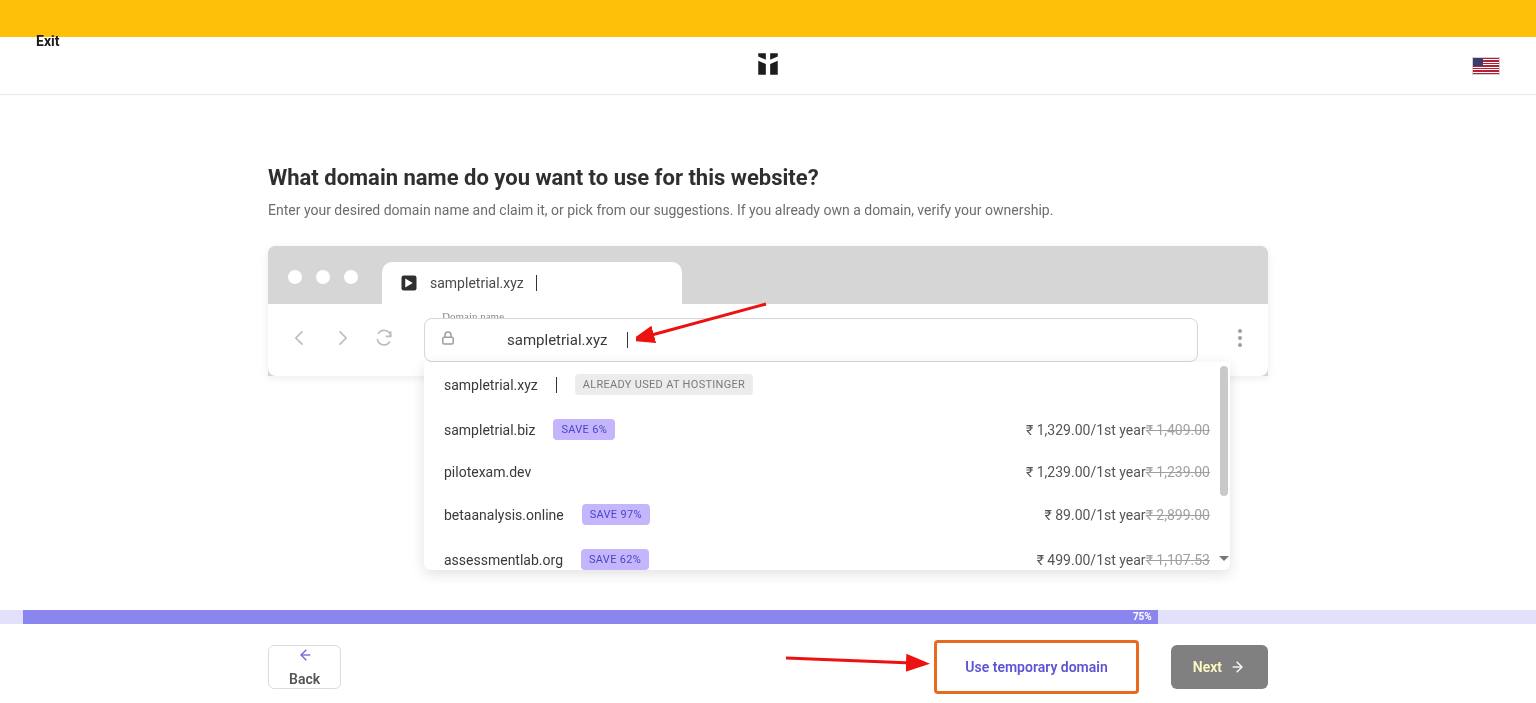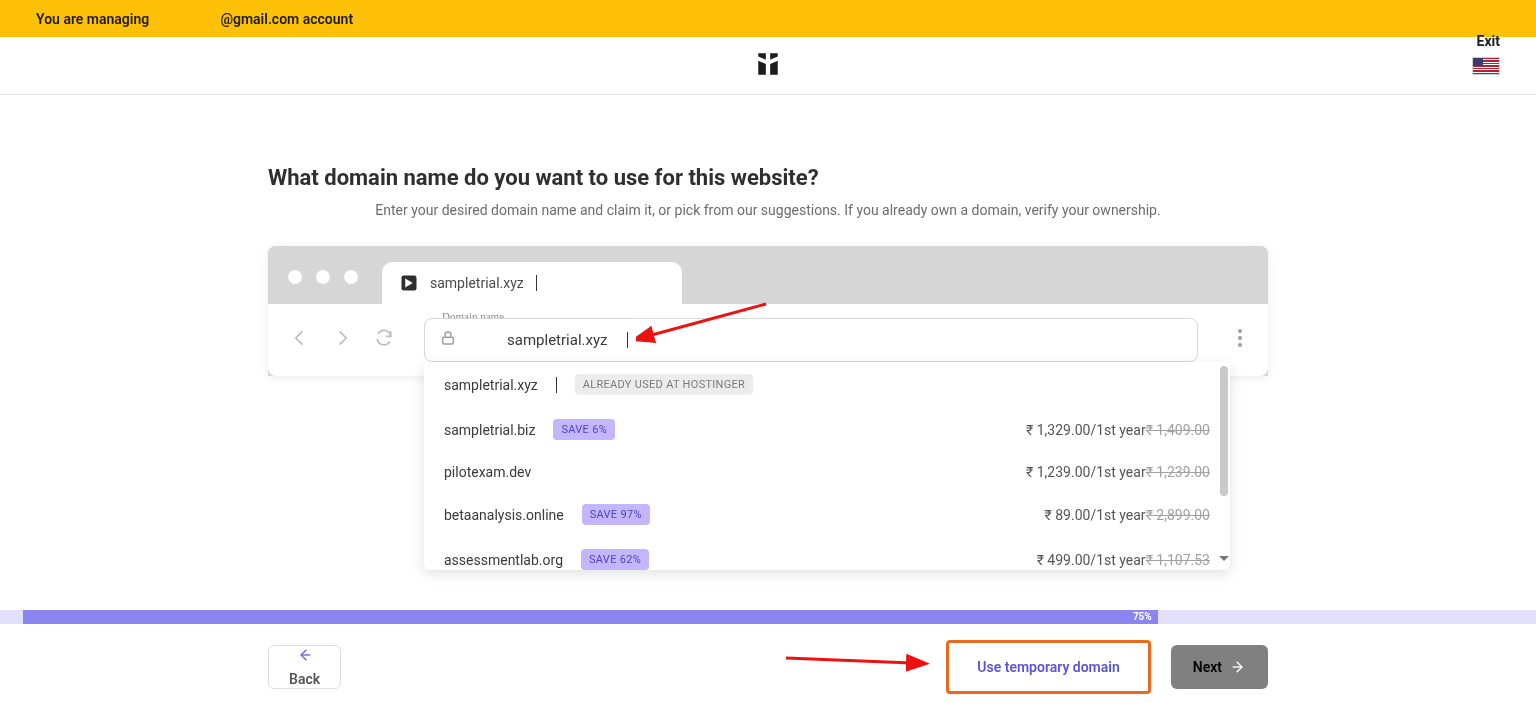--- a/index.html
+++ b/index.html
@@ -16,21 +16,21 @@
   .header .flag { position: absolute; right: 36px; top: 50%; transform: translateY(-50%); width: 28px; height: 18px; background: linear-gradient(to bottom,
       #b22234 0 7.7%, #fff 7.7% 15.4%, #b22234 15.4% 23.1%, #fff 23.1% 30.8%,
       #b22234 30.8% 38.5%, #fff 38.5% 46.2%, #b22234 46.2% 53.9%, #fff 53.9% 61.5%,
       #b22234 61.5% 69.2%, #fff 69.2% 76.9%, #b22234 76.9% 84.6%, #fff 84.6% 92.3%,
       #b22234 92.3% 100%); position: absolute; border:1px solid #d0d0d0; }
   .header .flag::before { content:""; position:absolute; top:0; left:0; width:40%; height:54%; background:#3c3b6e; }
 
   
   .main { width: 1000px; margin: 0 auto; padding-top: 70px; }
   .title { font-size: 22px; font-weight: 700; color: #2f2f2f; margin-bottom: 12px; }
-  .subtitle { font-size: 14px; color: #6d6d6d; margin-bottom: 28px; text-align: center; }
+  .subtitle { font-size: 14px; color: #6d6d6d; margin-bottom: 28px; }
 
   
   .browser-card { background: #d6d6d6; border-radius: 8px 8px 0 0; overflow: visible; box-shadow: 0 2px 8px rgba(0,0,0,0.08); position: relative; }
   .tab-strip { height: 58px; background: #d6d6d6; display: flex; align-items: flex-end; padding-left: 14px; border-radius: 8px 8px 0 0; }
   .tab-dots { display: flex; gap: 14px; align-items: center; margin-bottom: 20px; margin-right: 24px; margin-left:6px;}
   .tab-dots span { width: 14px; height: 14px; border-radius: 50%; background: #ffffff; }
   .active-tab { background: #ffffff; height: 42px; border-radius: 10px 10px 0 0; display: flex; align-items: center; padding: 0 18px; gap: 12px; font-size: 14px; color: #4a4a4a; min-width: 300px; }
   .active-tab .favicon { width:18px; height:18px; }
   .active-tab .favicon svg { width:18px; height:18px; }
   .toolbar-row { background: #ffffff; height: 72px; display: flex; align-items: center; padding: 0 22px; gap: 22px; position: relative; border-radius:0 0 8px 8px;}
@@ -69,35 +69,30 @@
   .progress-label { position: absolute; right: 6px; top: 0; font-size: 10px; font-weight: 700; color: #fff; line-height:14px; }
 
   
   .footer { position: absolute; left:0; right:0; top:632px; height:70px; display:flex; align-items:center; }
   .footer-inner { width: 1000px; margin: 0 auto; display:flex; align-items:center; justify-content: space-between; }
   .btn { height: 44px; border-radius: 6px; display:flex; align-items:center; justify-content:center; gap:8px; font-size:14px; font-weight:600; cursor:pointer; padding: 0 20px; }
   .btn.back { border:1px solid #dcdcdc; background:#fff; color:#555;flex-direction:column; }
   .btn.back svg { width:16px; height:16px; stroke:#6c63d8; }
   .footer-right { display:flex; gap:20px; align-items:center; }
   .btn.temp { border:3px solid #e86a1e; background:#fff; color:#5b54d6; padding:0 28px; height:54px; border-radius:4px;}
-  .btn.next { background:#808080; color:#000000; padding:0 22px; }
+  .btn.next { background:#808080; color:#fef9c3; padding:0 22px;margin-left:12px; }
   .btn.next svg { width:16px; height:16px; stroke:#fff; }
 
   
   .cursor { display:inline-block; width:1px; height:16px; background:#333; vertical-align:middle; }
 </style>
 </head>
 <body>
 
 <div class="topbar">
-  <div class="topbar-left">
-    <span>You are managing</span>
-    <span>&nbsp;&nbsp;&nbsp;&nbsp;&nbsp;&nbsp;&nbsp;&nbsp;&nbsp;&nbsp;&nbsp;&nbsp;&nbsp;&nbsp;&nbsp;</span>
-    <span>@gmail.com account</span>
-  </div>
   <div class="exit">Exit</div>
 </div>
 
 <div class="header">
   <div class="logo">
     <svg viewBox="0 0 24 24">
         <path fill="#1d1d1d" d="M3 2h7v6l-7-3V2zm0 7l7 3v10H3V9zm11-7h7v3l-7 3V2zm7 7v13h-7V12l7-3z"></path>
       </svg>
   </div>
   <div class="flag"></div>

